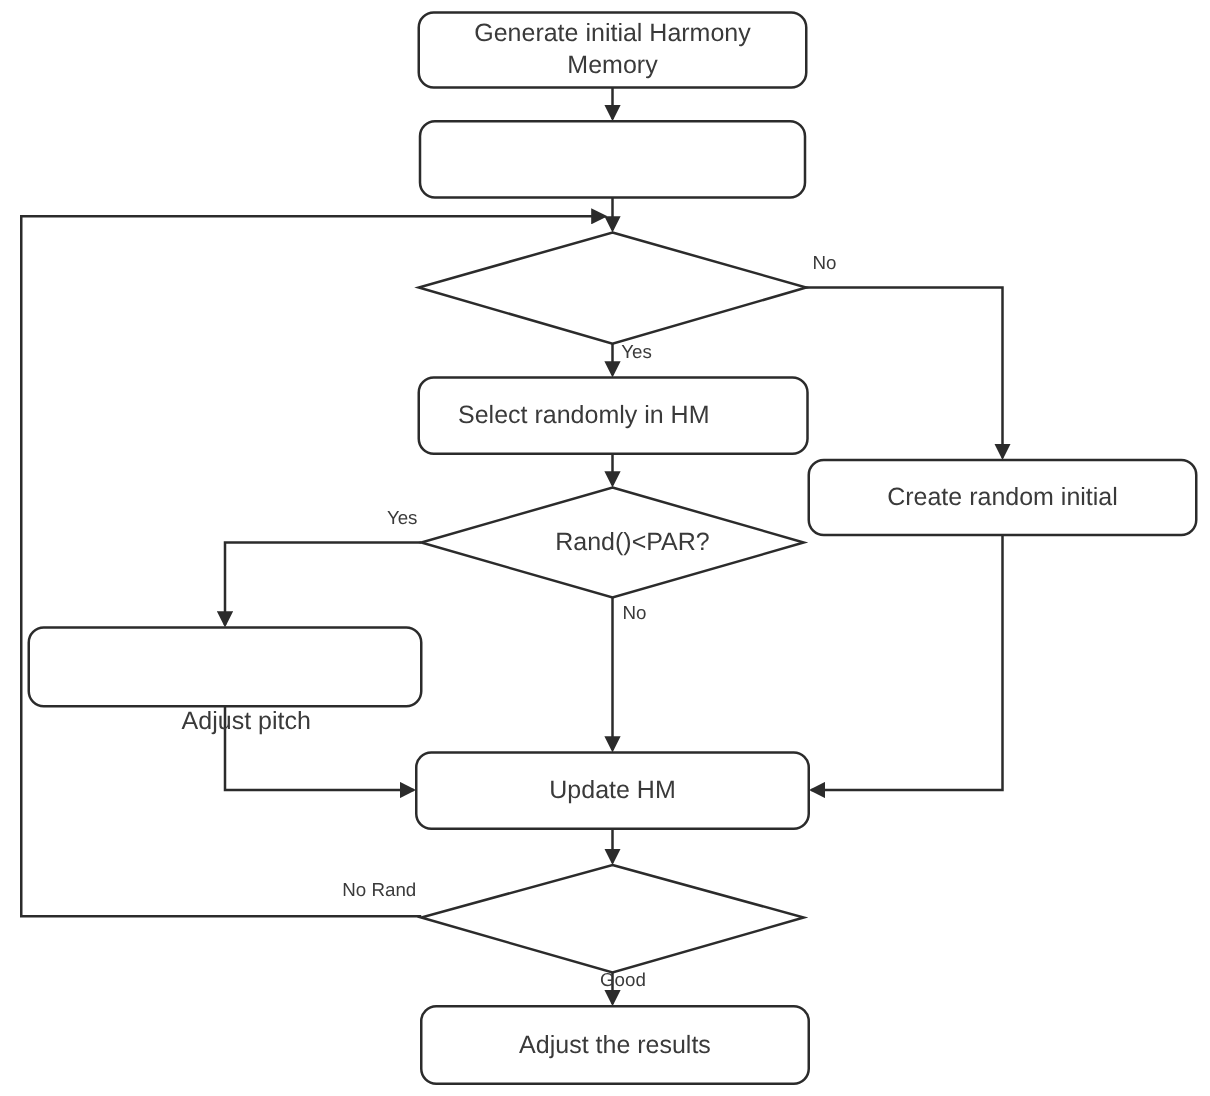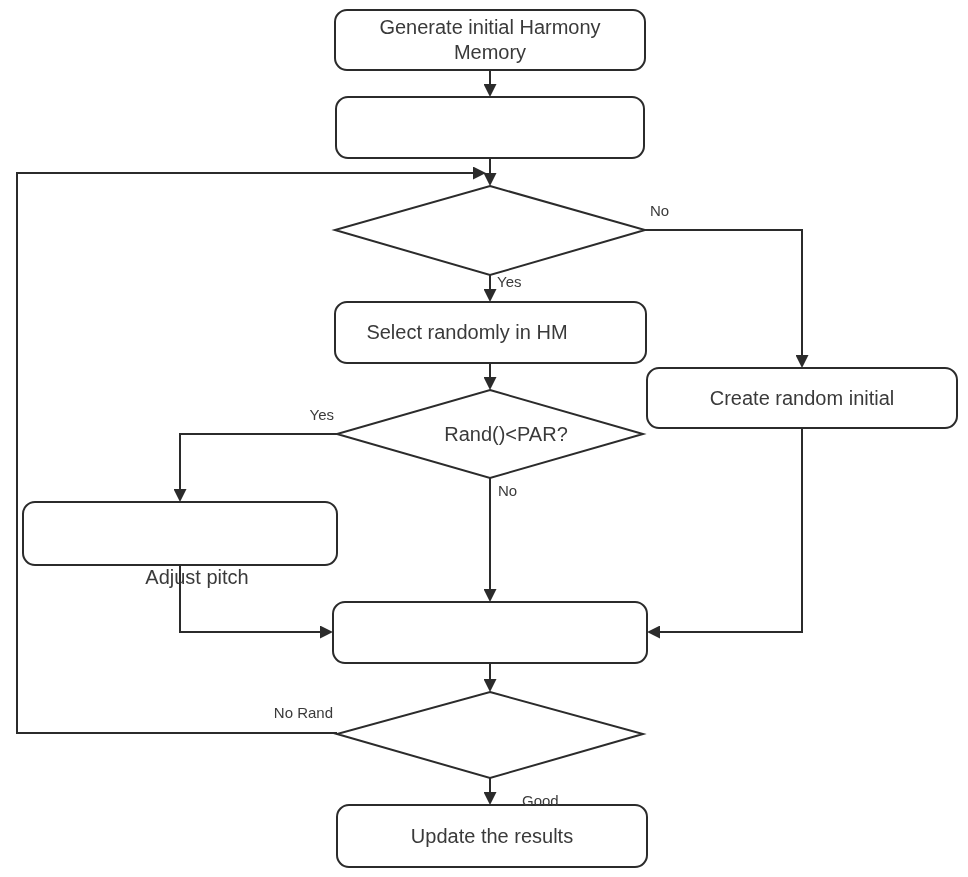--- a/index.html
+++ b/index.html
@@ -89,29 +89,30 @@
 
 
   <div class="node-label" style="left:335px; top:302px; width:264px; height:61px;">Select randomly in HM</div>
 
   <div class="node-label" style="left:647px; top:368px; width:310px; height:60px;">Create random initial</div>
 
   <div class="node-label" style="left:376px; top:390px; width:260px; height:88px;">Rand()&lt;PAR?</div>
 
   <div class="node-label" style="left:23px; top:502px; width:348px; height:63px;margin-top:44px;">Adjust pitch</div>
 
+  <div class="node-label" style="left:333px; top:602px; width:314px; height:61px;">Update HM</div>
 
 
-  <div class="node-label" style="left:337px; top:805px; width:310px; height:62px;">Update the results</div>
+  <div class="node-label" style="left:337px; top:805px; width:310px; height:62px;">Adjust the results</div>
 
   <div class="edge-label" style="left:650px; top:203px; width:50px;">No</div>
 
   <div class="edge-label" style="left:497px; top:274px; width:60px;">Yes</div>
 
   <div class="edge-label right-align" style="left:286px; top:407px; width:48px;">Yes</div>
 
   <div class="edge-label" style="left:498px; top:483px; width:45px;">No</div>
 
   <div class="edge-label right-align" style="left:230px; top:705px; width:103px;">No Rand</div>
 
-  <div class="edge-label" style="left:522px; top:777px; width:70px;margin-top:16px;">Good</div>
+  <div class="edge-label" style="left:480px; top:777px; width:70px;">Good</div>
 
 </div>
 
 </body></html>

